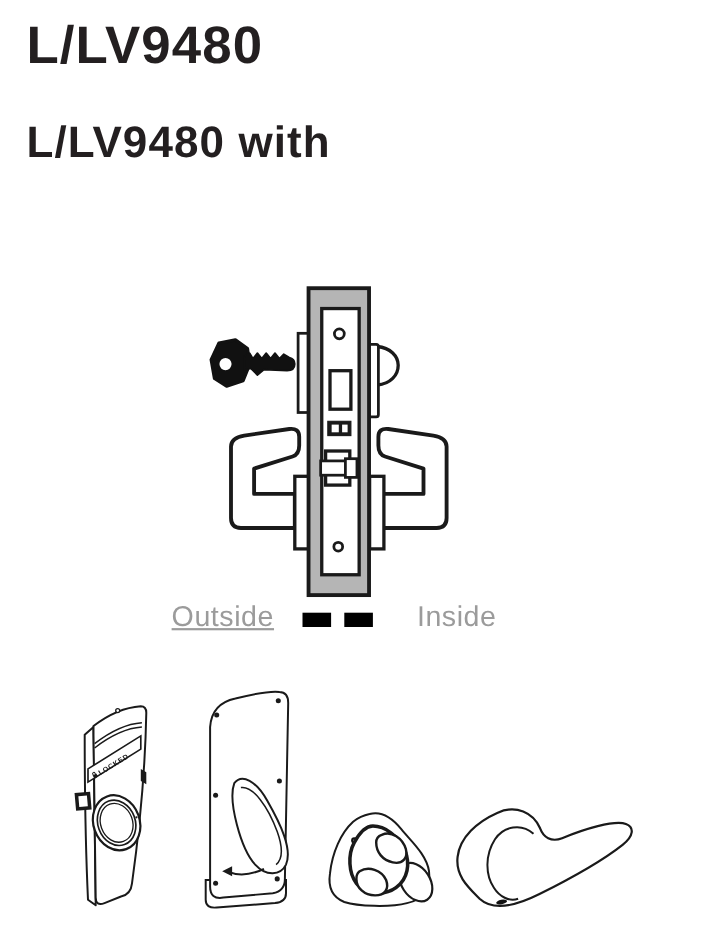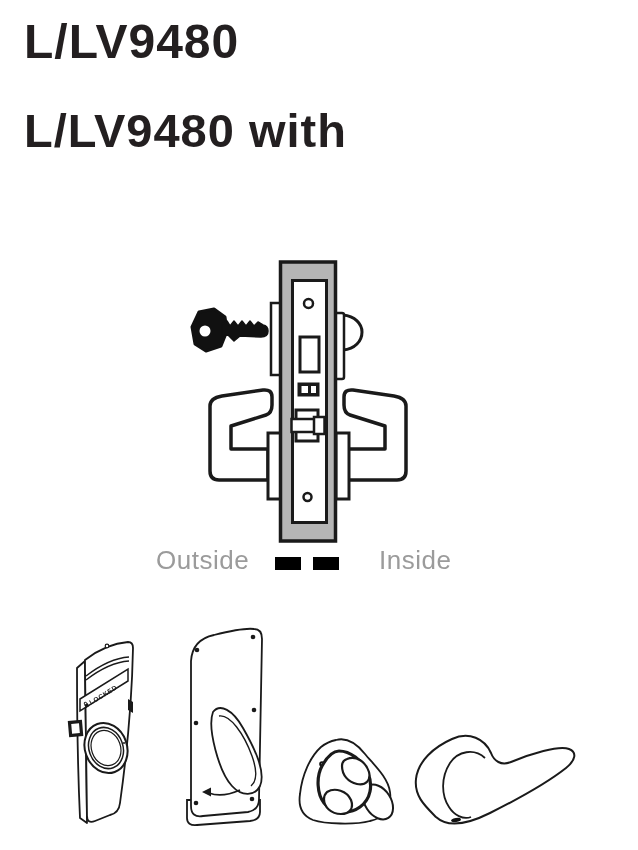--- a/index.html
+++ b/index.html
@@ -7,27 +7,27 @@
     width:638px;height:850px;background:#ffffff;position:relative;
     font-family:"Liberation Sans","DejaVu Sans",sans-serif;overflow:hidden;
   }
   .page{position:absolute;inset:0;width:538px;height:850px;}
   .title{
     position:absolute;left:24px;top:16px;margin:0;
     font-size:48px;font-weight:bold;letter-spacing:1px;color:#231f20;line-height:1.1;
   }
   .subtitle{
     position:absolute;left:24px;top:102px;margin:0;
-    font-size:47px;font-weight:bold;letter-spacing:1px;color:#231f20;line-height:57px;
+    font-size:40px;font-weight:bold;letter-spacing:1px;color:#231f20;line-height:57px;
   }
   .subtitle span{display:block;}
   .side-label{
     position:absolute;top:545px;font-size:26px;color:#9b9b9b;letter-spacing:0.5px;
   }
-  #outside-label{left:156px;}
+  #outside-label{left:156px;text-decoration:underline;}
   #inside-label{left:379px;text-align:center;}
   svg.art{position:absolute;left:0;top:0;width:638px;height:850px;}
   .ln{stroke:#1a1a1a;fill:#ffffff;}
   .locked-text{font-family:"Liberation Sans","DejaVu Sans",sans-serif;font-size:6.4px;font-weight:bold;letter-spacing:0.7px;fill:#1a1a1a;}
 </style>
 </head>
 <body>
 
 <div class="page">
 

